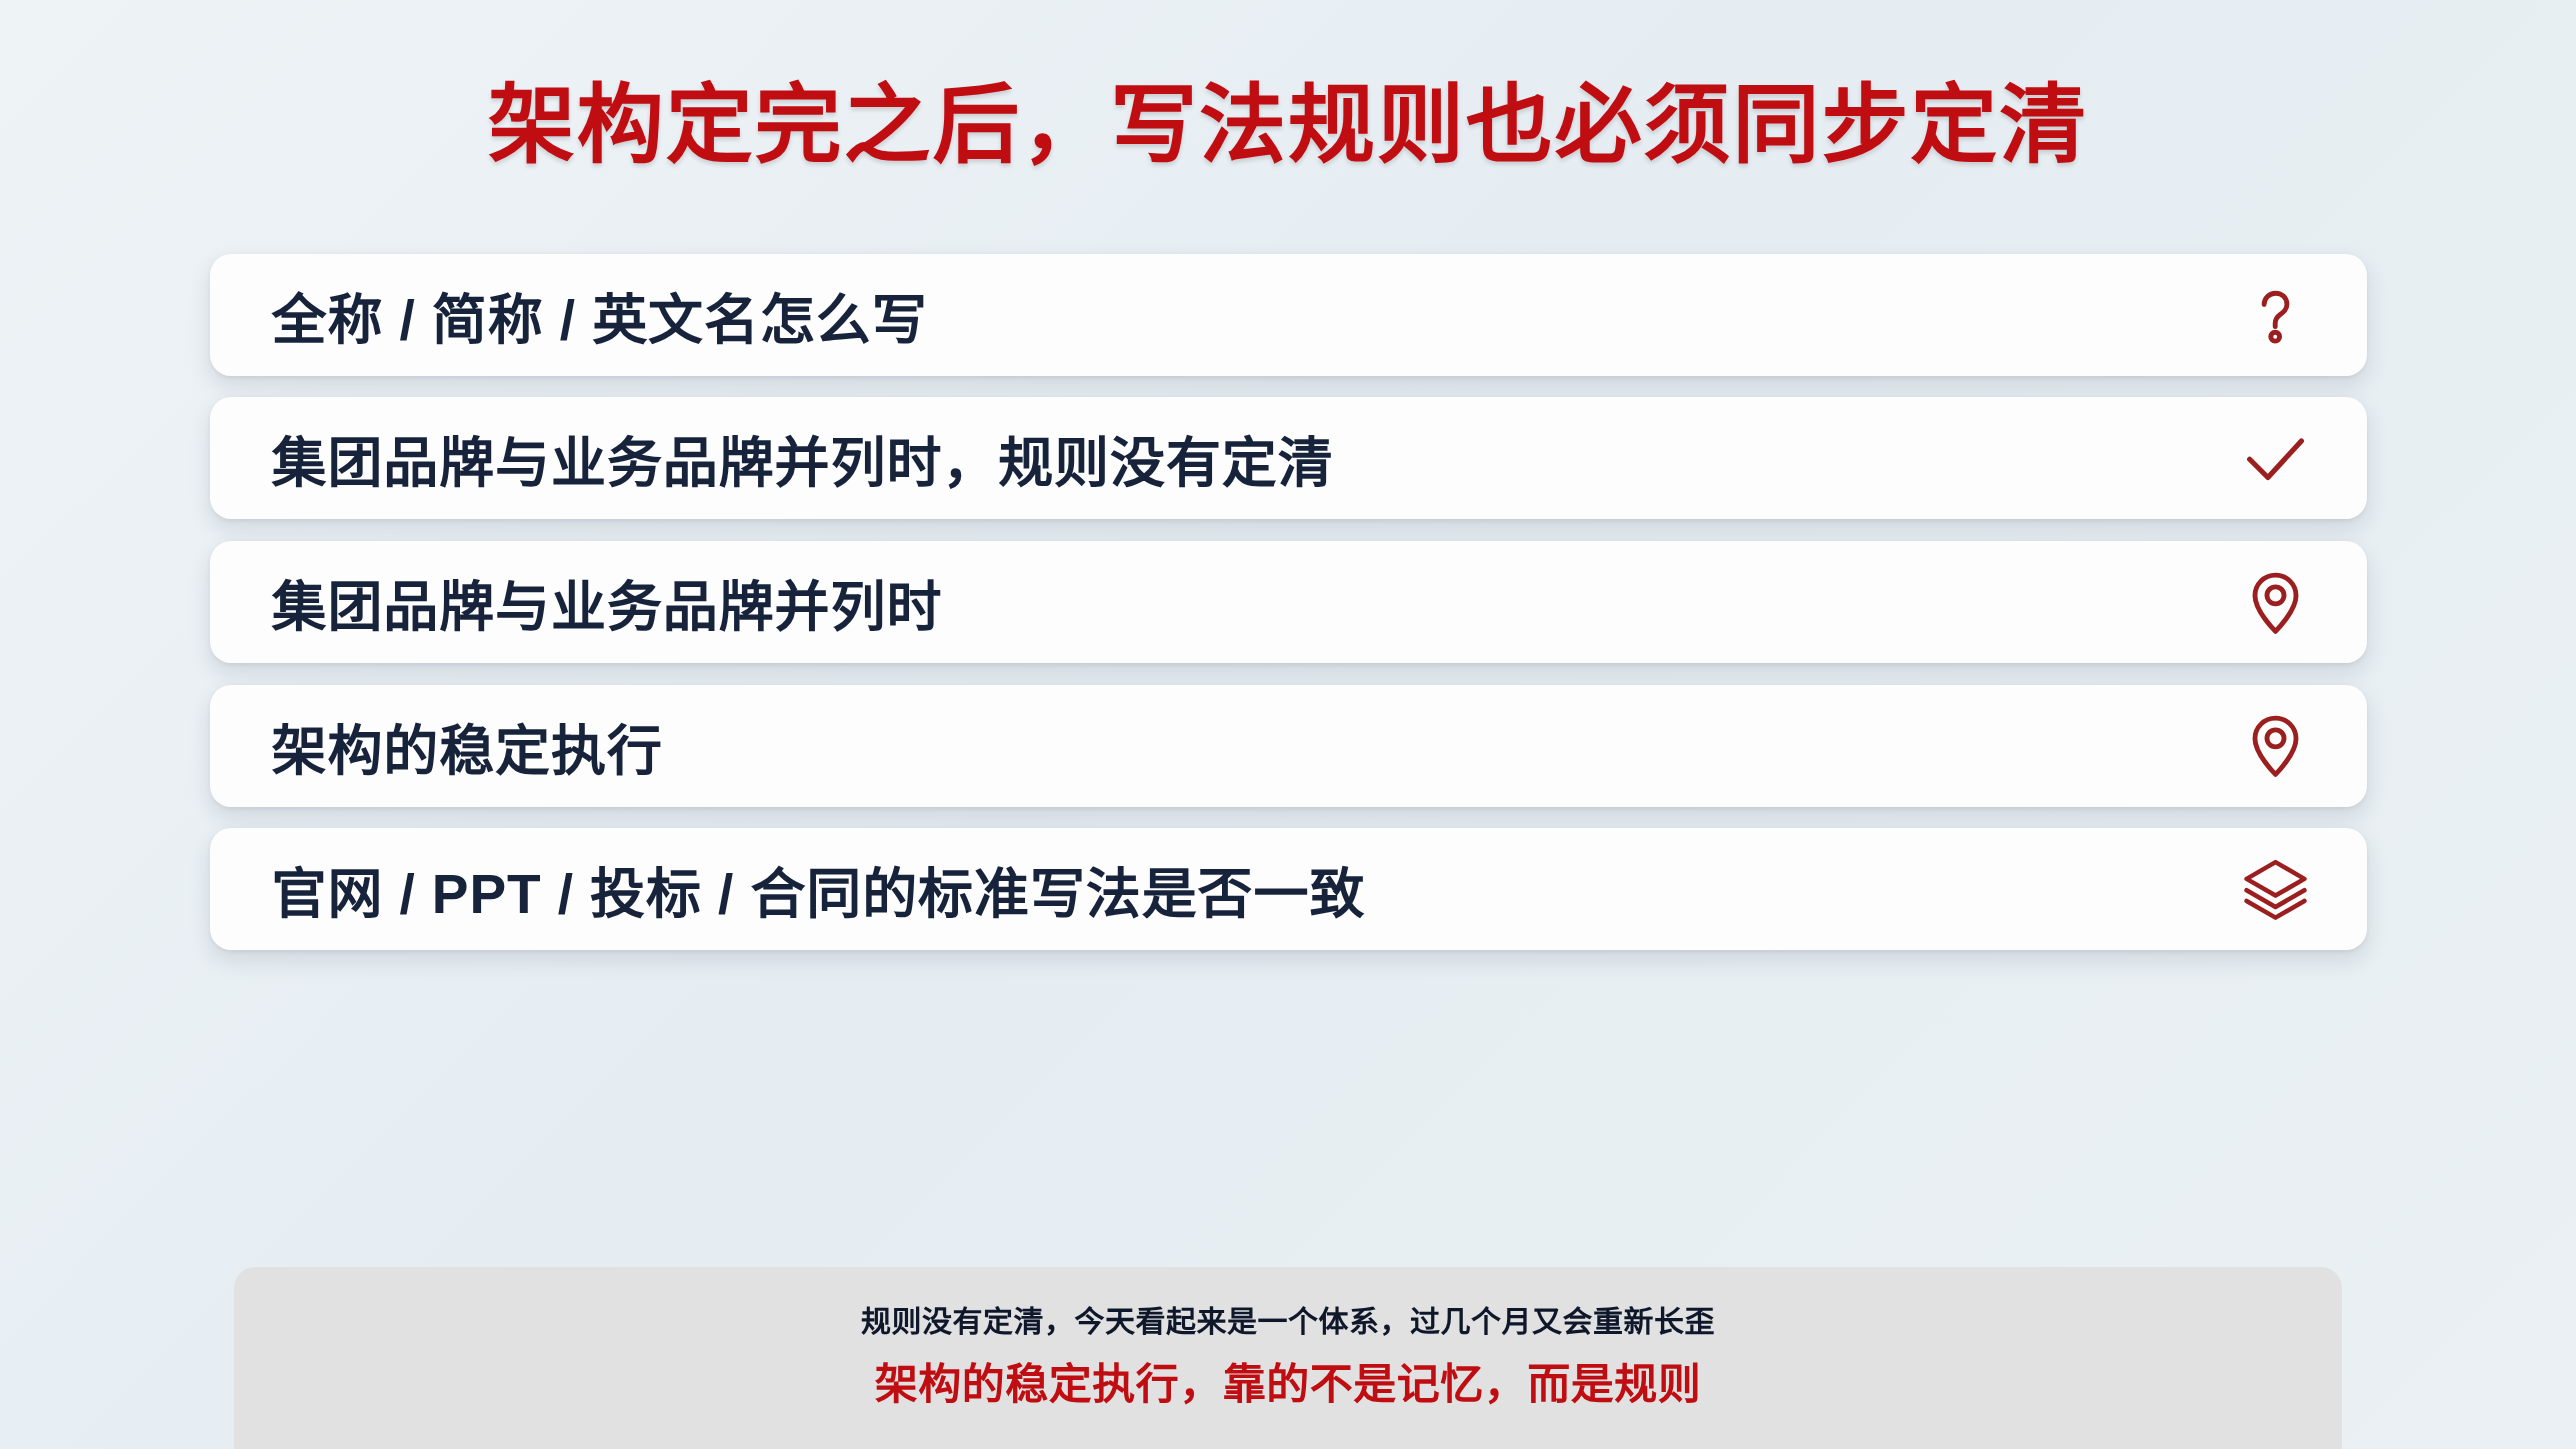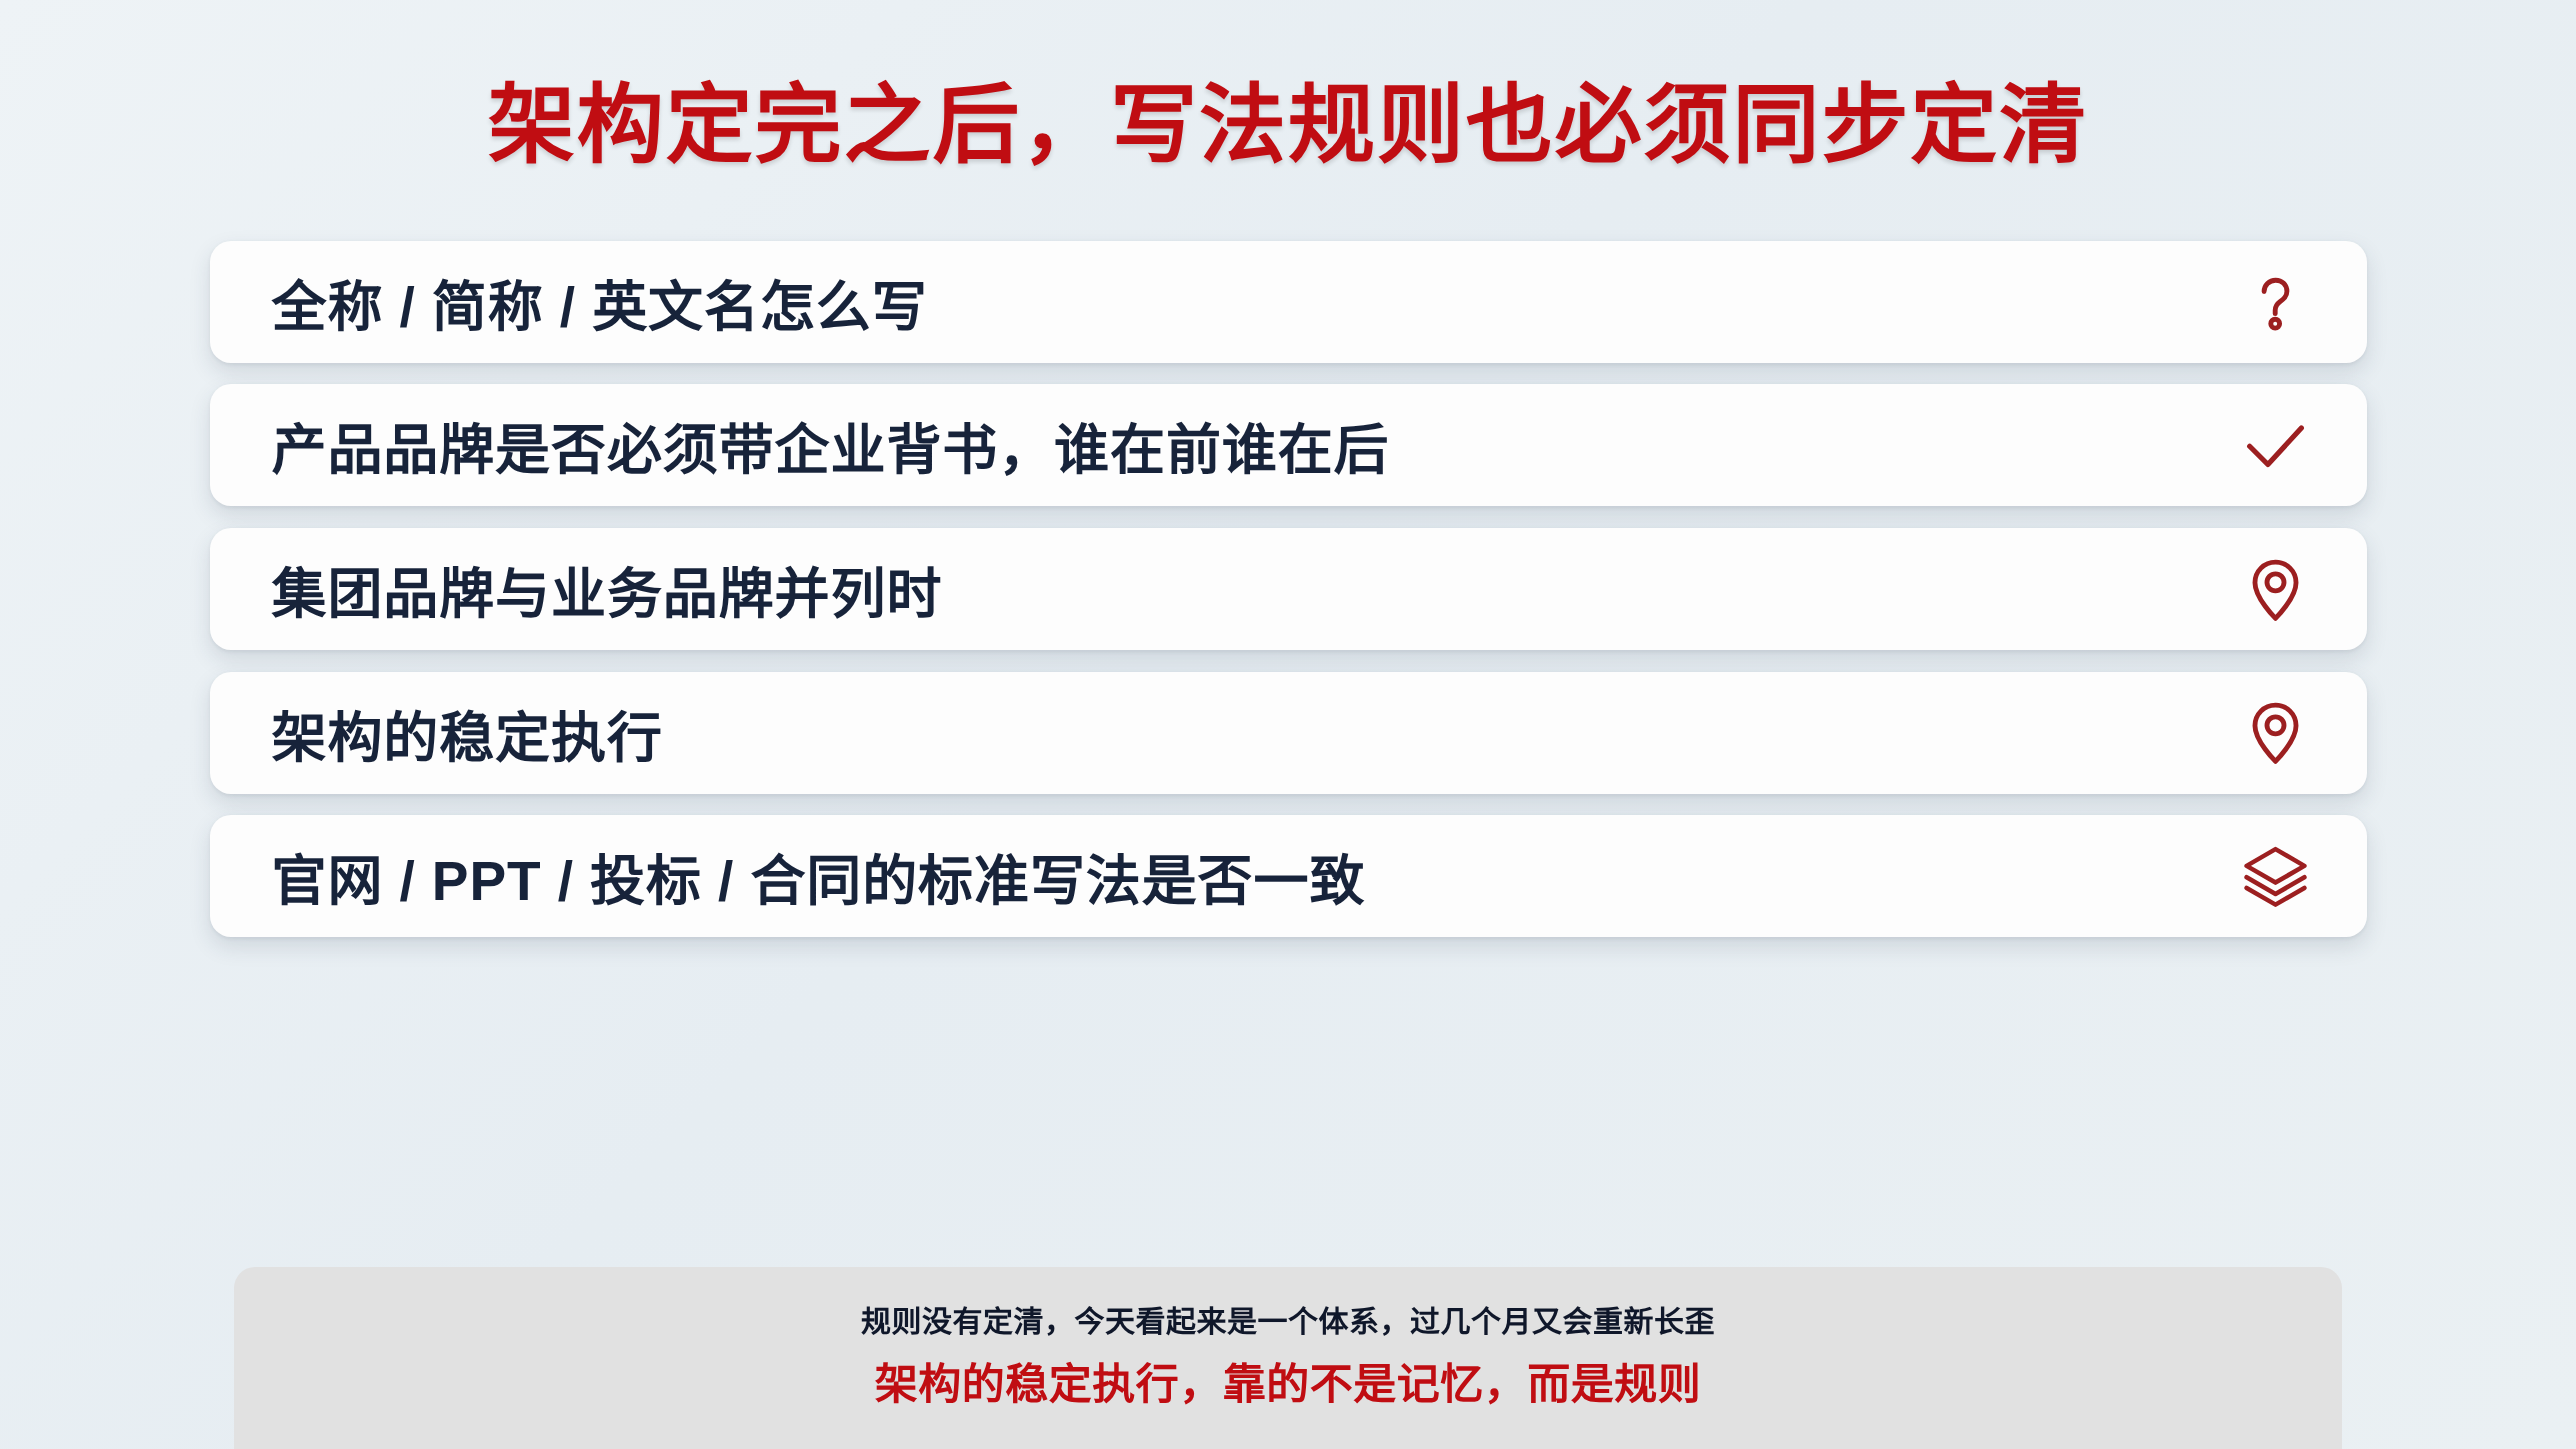--- a/index.html
+++ b/index.html
@@ -41,21 +41,21 @@
     margin: 28px 0 0 0;
     font-size: 43px;
     font-weight: 700;
     color: #1d2b41;
     letter-spacing: 0.5px;
     line-height: 1.2;
   }
 
   
   .card-list {
-    margin: 0 auto;
+    margin: 13px auto;
     padding-top: 68px;
     width: 2157px;
     display: flex;
     flex-direction: column;
     gap: 21.7px;
   }
   .card {
     position: relative;
     background: #fdfdfd;
     border-radius: 21px;
@@ -133,21 +133,21 @@
       <span class="card-label">全称 / 简称 / 英文名怎么写</span>
       <span class="card-icon">
         <svg viewBox="0 0 48 48" fill="none" stroke="currentColor" stroke-width="3.2" stroke-linecap="round" stroke-linejoin="round">
           <path d="M16.5 17.5c0-4.2 3.4-7.5 7.6-7.5s7.4 3.1 7.4 7.2c0 3.6-2.3 5.3-4.6 7-2.3 1.7-3.1 2.9-3.1 5.6v2.2"></path>
           <circle cx="23.8" cy="38.6" r="2.9"></circle>
         </svg>
       </span>
     </div>
 
     <div class="card">
-      <span class="card-label">产品品牌是否必须带企业背书，谁在前谁在后</span>
+      <span class="card-label">集团品牌与业务品牌并列时，规则没有定清</span>
       <span class="card-icon">
         <svg viewBox="0 0 48 48" fill="none" stroke="currentColor" stroke-width="3.4" stroke-linecap="round" stroke-linejoin="round">
           <path d="M7 24.5 L19 36.5 L41 12.5"></path>
         </svg>
       </span>
     </div>
 
     <div class="card">
       <span class="card-label">集团品牌与业务品牌并列时</span>
       <span class="card-icon">

